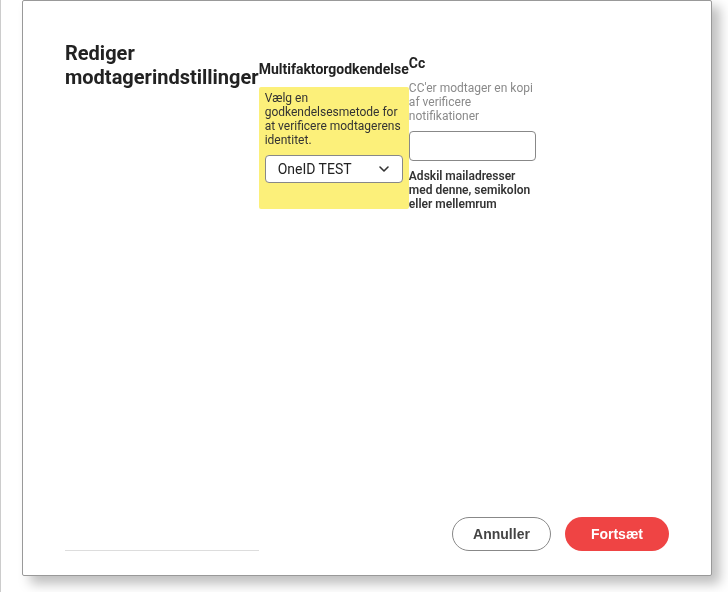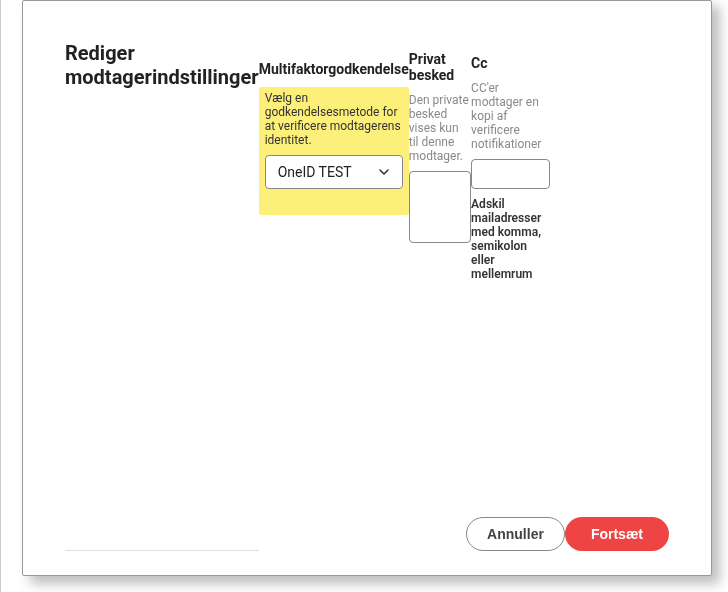--- a/index.html
+++ b/index.html
@@ -72,21 +72,21 @@
     margin-bottom: 8px;
   }
   .helper-text.muted {
     color: #8a8a8a;
   }
   .select-wrap {
     position: relative;
     background: #fff;
     border: 1px solid #888;
     border-radius: 4px;
-    height: 34px;
+    height: 28px;
     display: flex;
     align-items: center;
     padding: 0 12px;
     cursor: pointer;
   }
   .select-value {
     font-size: 14px;
     color: #222;
     flex: 1;
   }
@@ -123,21 +123,21 @@
     margin-top: 18px;
     margin-left: -42px;
     margin-right: -42px;
     height: 50px;
     background: #fbe2e2;
   }
   .footer {
     margin-top: auto;
     display: flex;
     justify-content: center;
-    gap: 0;
+    gap: 14px;
     padding-top: 20px;
   }
   .btn {
     height: 34px;
     padding: 0 20px;
     border-radius: 17px;
     font-size: 14px;
     font-weight: 700;
     cursor: pointer;
     display: inline-flex;
@@ -175,31 +175,26 @@
       <div class="helper-text">Vælg en godkendelsesmetode for at verificere modtagerens identitet.</div>
       <div class="select-wrap">
         <span class="select-value">OneID TEST</span>
         <svg class="chevron" viewBox="0 0 12 12">
           <path d="M2 4 L6 8 L10 4" stroke="#333" stroke-width="1.6" fill="none" stroke-linecap="round" stroke-linejoin="round"></path>
         </svg>
       </div>
     </div>
   </div>
 
-  <div class="section" style="margin-top:10px;">
-    <div class="section-header">Privat besked</div>
-    <div class="helper-text muted">Den private besked vises kun til denne modtager.</div>
-    <textarea class="textarea" value="" style=""></textarea>
-  </div>
 
   <div class="section" style="margin-top:14px;">
     <div class="section-header">Cc</div>
     <div class="helper-text muted">CC'er modtager en kopi af verificere notifikationer</div>
     <input type="text" class="text-input" value="" style="">
-    <div class="hint">Adskil mailadresser med komma, semikolon eller mellemrum</div>
+    <div class="hint">Adskil mailadresser med denne, semikolon eller mellemrum</div>
   </div>
 
   <div class="pink-band"></div>
 
   <div class="footer">
     <button class="btn btn-secondary">Annuller</button>
     <button class="btn btn-primary">Fortsæt</button>
   </div>
 
 </div>

